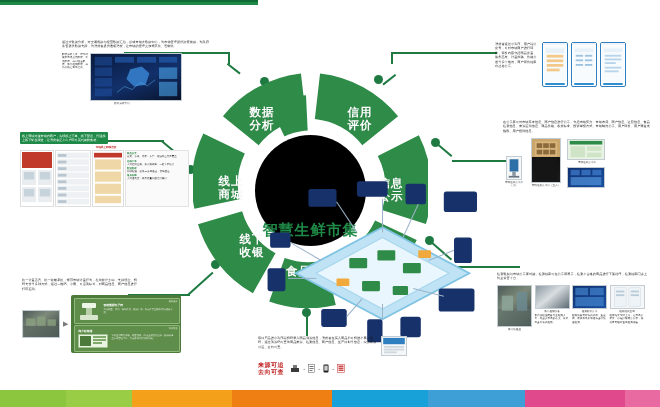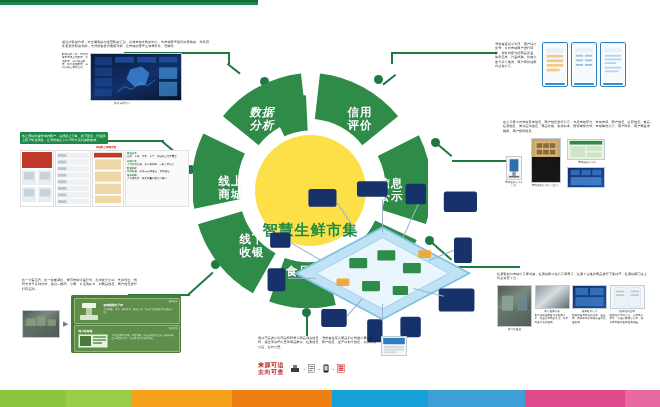--- a/index.html
+++ b/index.html
@@ -27,21 +27,21 @@
   
   .donut{position:absolute;left:193px;top:73px;width:235px;height:235px;}
   .donut svg{display:block;width:235px;height:235px;}
   .seglabel{
     position:absolute;color:#ffffff;font-weight:bold;font-size:11.5px;
     line-height:13px;text-align:center;letter-spacing:1px;
     text-shadow:0 0 1px rgba(0,0,0,.15);
   }
   .hub{
     position:absolute;left:62px;top:62px;width:111px;height:111px;border-radius:50%;
-    background:#fde047;display:flex;flex-direction:column;align-items:center;
+    background:#000000;display:flex;flex-direction:column;align-items:center;
     justify-content:flex-end;padding-bottom:6px;box-sizing:border-box;
   }
   .hubtitle{
     color:#1f8a47;font-weight:bold;font-size:15px;letter-spacing:1px;
     white-space:nowrap;
   }
   .iso{position:absolute;left:10px;top:8px;width:92px;height:66px;}
 
   
   .blk{position:absolute;}
@@ -155,21 +155,21 @@
           <path d="M 205.33 72.60 A 94.5 94.5 0 0 1 210.97 143.94"></path>
           <path d="M 202.92 157.18 A 94.5 94.5 0 0 1 151.05 205.33"></path>
           <path d="M 137.50 209.72 A 94.5 94.5 0 0 1 83.94 206.73"></path>
           <path d="M 71.21 200.23 A 94.5 94.5 0 0 1 27.05 144.79"></path>
           <path d="M 23.89 130.99 A 94.5 94.5 0 0 1 31.10 70.55"></path>
         </g>
       </g>
       <circle cx="117.5" cy="117.5" r="60" fill="#ffffff"></circle>
     </svg>
 
-    <div class="seglabel" style="left:49px;top:33px;width:40px;font-style:italic;">
+    <div class="seglabel" style="left:49px;top:33px;width:40px;">
       <div>数据</div>
       <div>分析</div>
     </div>
     <div class="seglabel" style="left:147px;top:33px;width:40px;">
       <div>信用</div>
       <div>评价</div>
     </div>
     <div class="seglabel" style="left:178px;top:104px;width:40px;">
       <div>信息</div>
       <div>公示</div>

